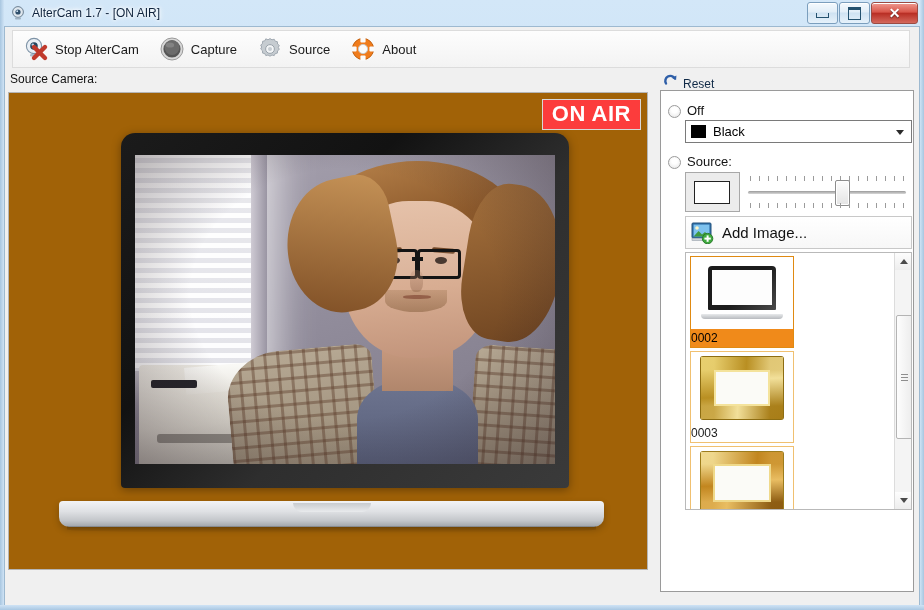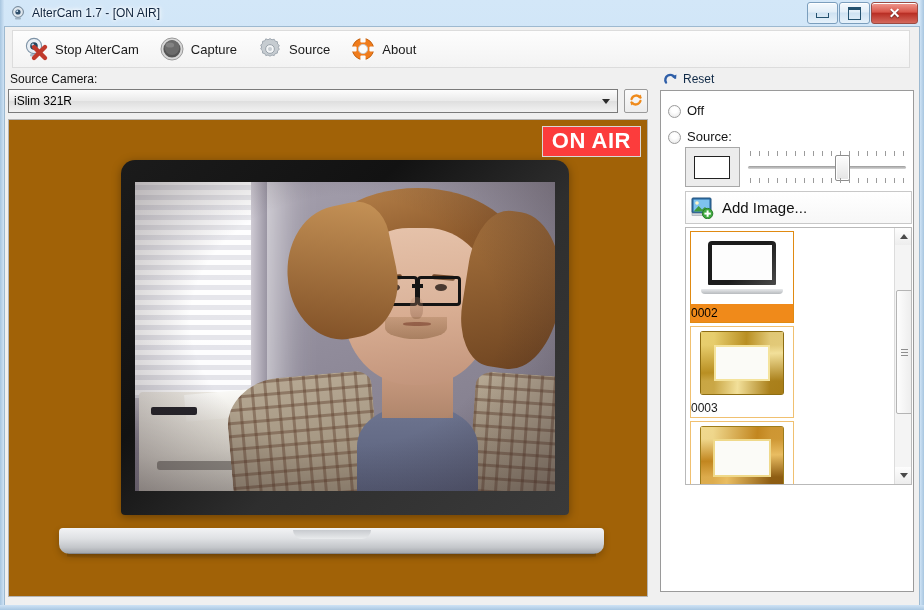--- a/index.html
+++ b/index.html
@@ -244,21 +244,21 @@
   .shirt-r{right:-14%;width:48%;border-radius:12% 38% 0 0;transform:rotate(4deg);}
   .scene-vig{
     position:absolute;inset:0;pointer-events:none;
     background:radial-gradient(ellipse at 50% 45%,rgba(0,0,0,0) 52%,rgba(40,28,34,.4) 100%);
   }
 
   
   .rightpane{
     position:absolute;left:655px;top:45px;width:254px;height:528px;
   }
-  .reset-row{display:flex;align-items:flex-start;height:19px;margin-left:3px;}
+  .reset-row{display:flex;align-items:flex-end;height:19px;margin-left:3px;}
   .reset-text{font-size:12px;color:#102a47;margin-left:5px;}
   .tabs{display:flex;align-items:flex-end;height:24px;margin-top:2px;}
   .tab{
     height:20px;line-height:20px;padding:0 7px;font-size:13px;color:#1a1a1a;
     border:1px solid #9a9a9a;border-bottom:none;border-radius:3px 3px 0 0;
     background:linear-gradient(180deg,#f6f6f6,#e2e2e2);
     margin-right:1px;box-sizing:border-box;white-space:nowrap;
   }
   .tab.active{
     height:24px;line-height:23px;font-size:14px;
@@ -461,38 +461,20 @@
               <rect x="19.4" y="10.4" width="5" height="5.2" rx="1"></rect>
             </g>
           </svg>
         </span>
         <span class="tb-label">About</span>
       </div>
     </div>
 
     <div class="leftpane">
       <div class="src-label">Source Camera:</div>
-      <div class="src-row">
-        <div class="combo">
-          <span class="combo-text">iSlim 321R</span>
-          <span class="combo-arrow"></span>
-        </div>
-        <div class="refresh-btn">
-          <span>
-            <svg width="16" height="16" viewBox="0 0 16 16">
-              <g fill="none" stroke="#ef8a1b" stroke-width="2.4" stroke-linecap="round">
-                <path d="M12.4 5.6A5 5 0 0 0 3.6 7"></path>
-                <path d="M3.6 10.4A5 5 0 0 0 12.4 9"></path>
-              </g>
-              <path d="M12.9 2.6l.5 3.4-3.4-.4z" fill="#ef8a1b"></path>
-              <path d="M3.1 13.4l-.5-3.4 3.4.4z" fill="#ef8a1b"></path>
-            </svg>
-          </span>
-        </div>
-      </div>
 
       <div class="preview">
         <div class="onair" style="background: rgb(252, 60, 60);">ON AIR</div>
 
         <div class="laptop">
           <div class="lid">
             <div class="lid-screen">
               <div class="scene">
                 <div class="wall"></div>
                 <div class="window-blinds"></div>
@@ -550,20 +532,25 @@
       </div>
 
 
       <div class="tabbody">
 
         <div class="radio-row">
           <span class="radio"></span>
           <span class="radio-label">Off</span>
         </div>
 
+        <div class="color-combo">
+          <span class="swatch" style="background: rgb(0, 0, 0);"></span>
+          <span class="color-name">Black</span>
+          <span class="combo-arrow"></span>
+        </div>
 
         <div class="radio-row" style="margin-top:5px">
           <span class="radio"></span>
           <span class="radio-label">Source:</span>
         </div>
         <div class="screen-row">
           <div class="screen-box">
             <div class="screen-inner"></div>
           </div>
           <div class="slider">

